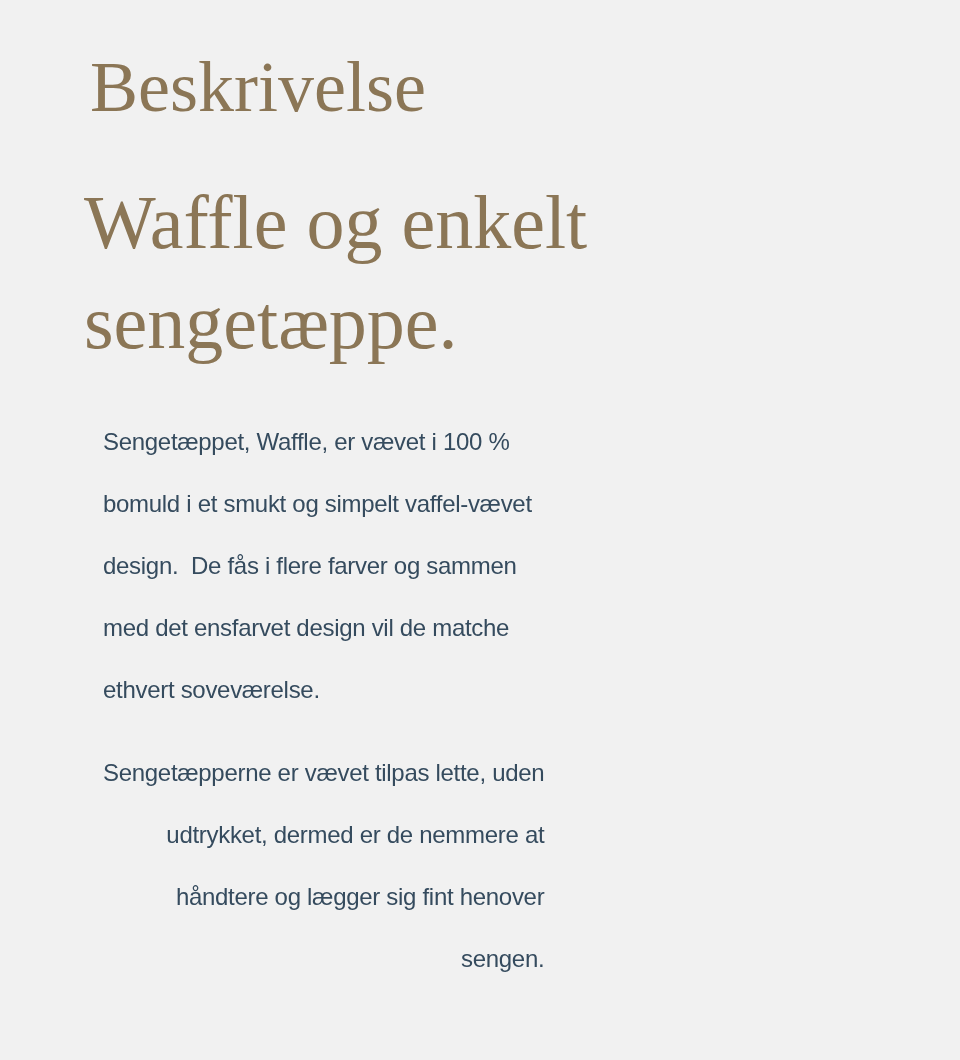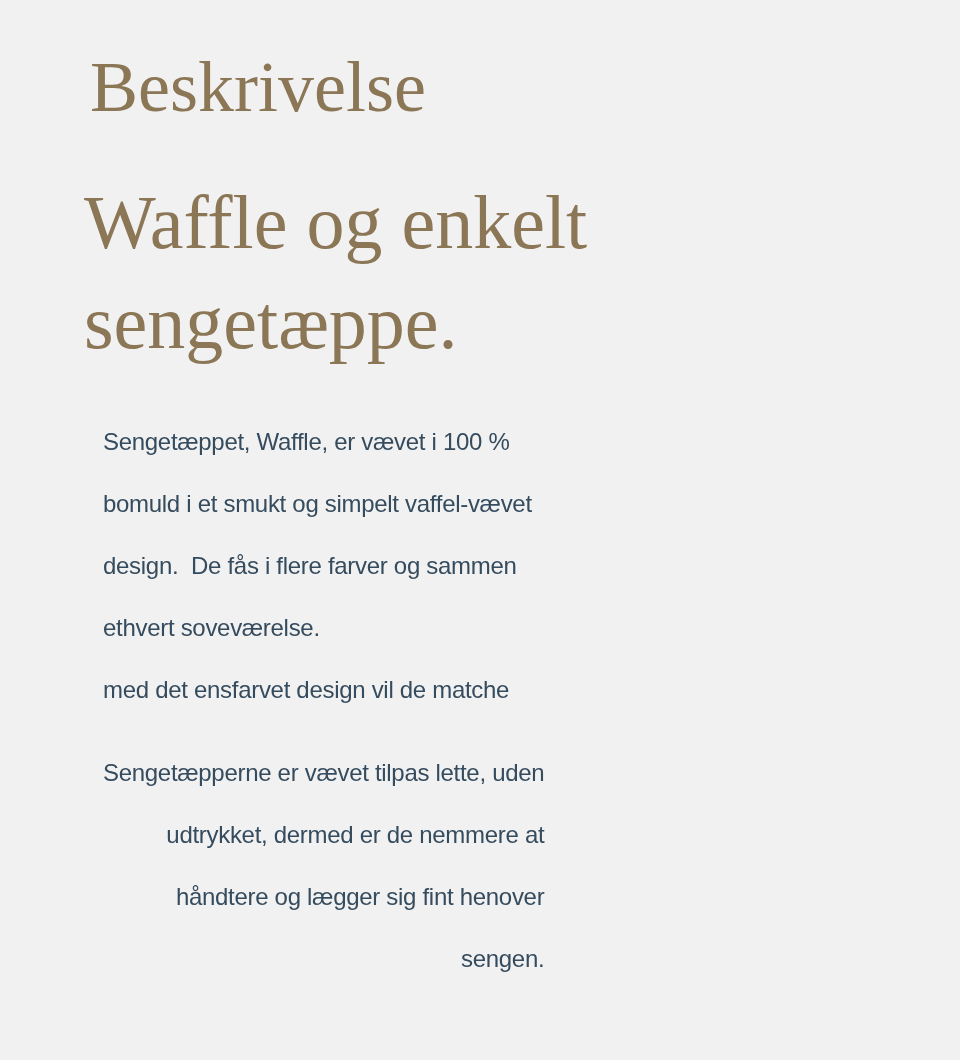--- a/index.html
+++ b/index.html
@@ -73,22 +73,22 @@
 
   <h1 class="product-headline">
     <span>Waffle og enkelt</span>
     <span>sengetæppe.</span>
   </h1>
 
   <p class="para para-1">
     <span>Sengetæppet, Waffle, er vævet i 100 %</span>
     <span>bomuld i et smukt og simpelt vaffel-vævet</span>
     <span>design.  De fås i flere farver og sammen</span>
+    <span>med det ensfarvet design vil de matche</span>
     <span>ethvert soveværelse.</span>
-    <span>med det ensfarvet design vil de matche</span>
   </p>
 
   <p class="para para-2">
     <span>Sengetæpperne er vævet tilpas lette, uden</span>
     <span>udtrykket, dermed er de nemmere at</span>
     <span>håndtere og lægger sig fint henover</span>
     <span>sengen.</span>
   </p>
 </div>
 

